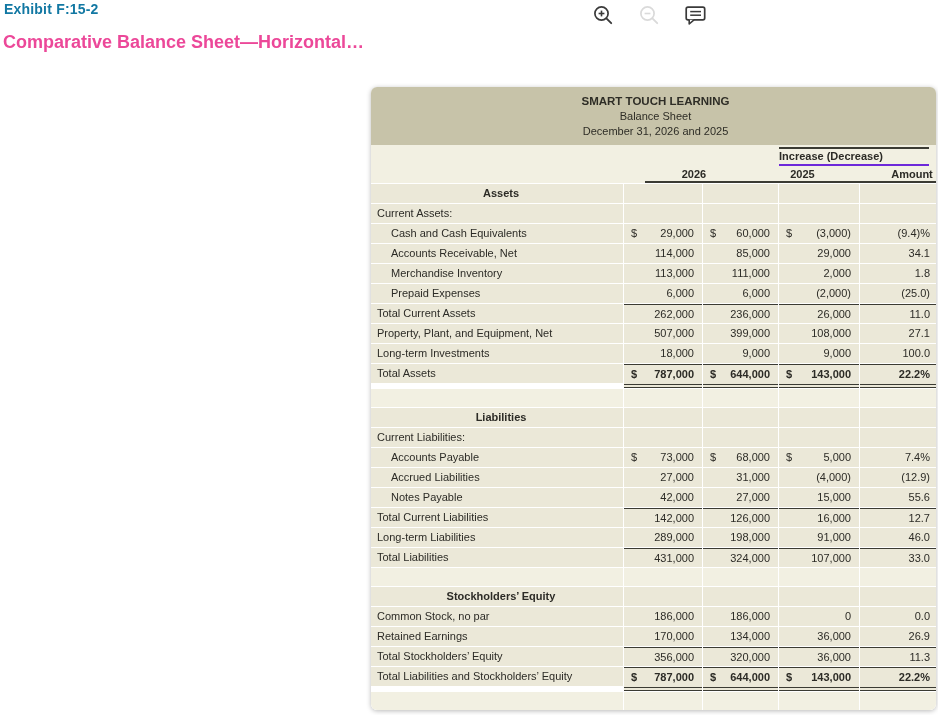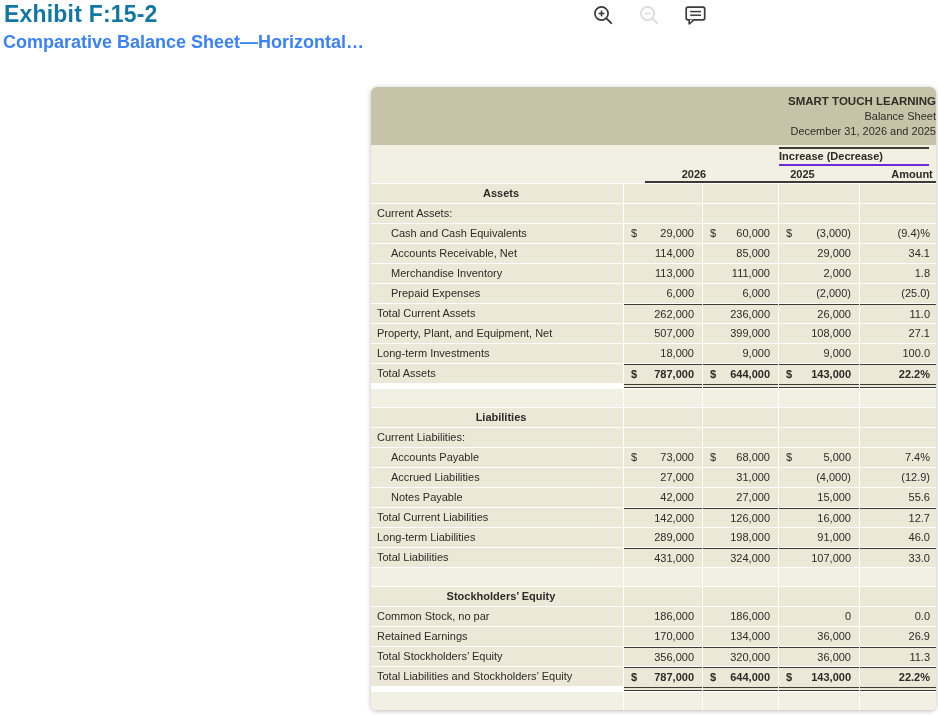--- a/index.html
+++ b/index.html
@@ -4,39 +4,39 @@
 <style>
   html,body{margin:0;padding:0;}
   body{
     width:938px;height:715px;position:relative;background:#ffffff;
     font-family:"Liberation Sans","DejaVu Sans",sans-serif;
     color:#2c2b26;overflow:hidden;
   }
   
   .exhibit-title{
     position:absolute;left:4px;top:1px;
-    font-size:23px;font-weight:700;color:#1278a3;letter-spacing:.2px;
+    font-size:14px;font-weight:700;color:#1278a3;letter-spacing:.2px;
   }
   .exhibit-subtitle{
     position:absolute;left:3px;top:32px;
-    font-size:18px;font-weight:700;color:#3b82f6;
+    font-size:18px;font-weight:700;color:#ec4899;
   }
   .toolbar{position:absolute;top:4px;left:592px;display:flex;gap:23px;}
   .tool-btn{width:23px;height:23px;background:none;border:none;padding:0;cursor:pointer;}
   .tool-btn svg{display:block;}
 
   
   .sheet{
     position:absolute;left:371px;top:87px;width:565px;
     border-radius:6px;overflow:hidden;
     box-shadow:0 1px 5px rgba(0,0,0,.28);
     background:#ffffff;font-size:11px;
   }
   .sheet-head{
-    background:#c7c3a9;text-align:right;padding:7px 0 6px 4px;line-height:15px;
+    background:#c7c3a9;text-align:center;padding:7px 0 6px 4px;line-height:15px;
     color:#2e2d26;
   }
   .sheet-head .company{font-weight:700;font-size:11.5px;}
   .colhead{background:#f2f0e2;padding-top:2px;}
   .inc-row{display:flex;justify-content:flex-end;padding-right:7px;height:17px;}
   .inc-cell{
     width:150px;text-align:left;font-weight:700;
     border-top:2px solid #3b3b33;border-bottom:2px solid #6d28d9;
     padding-top:1px;height:14px;
   }

